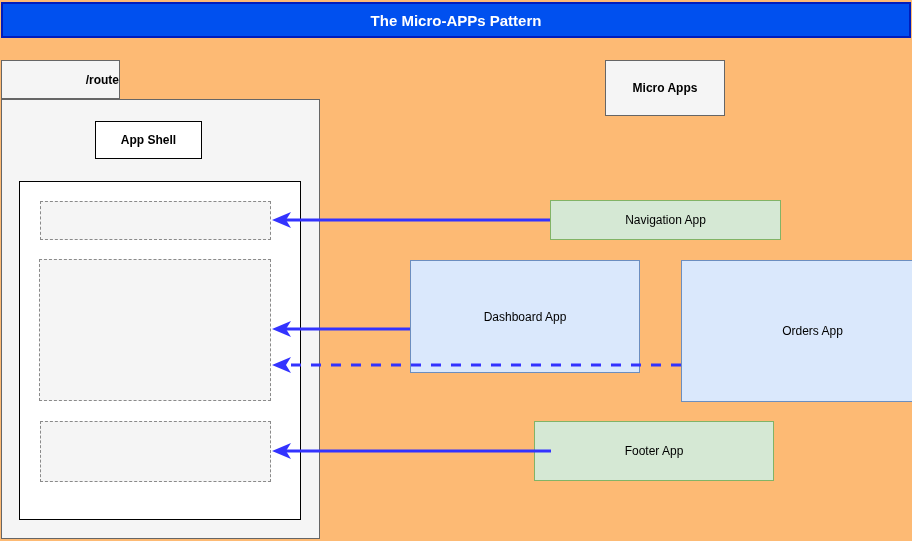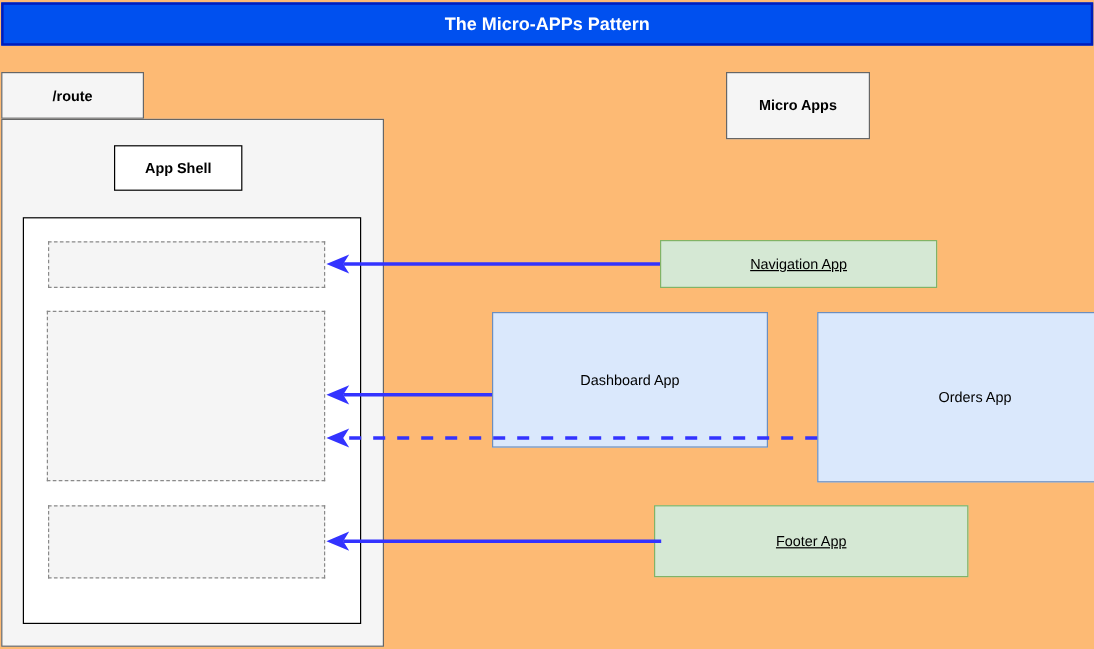--- a/index.html
+++ b/index.html
@@ -10,45 +10,45 @@
        font-size:12px;text-align:center;}
   .bold{font-weight:bold;}
 
   
   #titlebar{left:1px;top:2px;width:910px;height:36px;
     background:var(--header-fill,#0050ef);border:2px solid var(--header-border,#001dbc);
     color:#ffffff;font-weight:bold;font-size:15px;}
 
   
   #route-tab{left:1px;top:60px;width:119px;height:39px;
-    background:var(--container-fill,#f5f5f5);border:1px solid var(--container-border,#666);}
+    background:var(--container-fill,#f5f5f5);border:1px solid var(--container-border,#666);justify-content:flex-end;}
   #shell-container{left:1px;top:99px;width:319px;height:440px;
     background:var(--container-fill,#f5f5f5);border:1px solid var(--container-border,#666);}
   #app-shell-label{left:95px;top:121px;width:107px;height:38px;
     background:#ffffff;border:1px solid #000000;}
   #shell-inner{left:19px;top:181px;width:282px;height:339px;
     background:#ffffff;border:1px solid #000000;}
 
   .placeholder{background:var(--container-fill,#f5f5f5);
     border:1px dashed var(--placeholder-border,#8a8a8a);}
   #ph-nav{left:40px;top:201px;width:231px;height:39px;}
   #ph-main{left:39px;top:259px;width:232px;height:142px;}
   #ph-footer{left:40px;top:421px;width:231px;height:61px;}
 
   
   #micro-apps-label{left:605px;top:60px;width:120px;height:56px;
     background:var(--container-fill,#f5f5f5);border:1px solid var(--container-border,#666);}
 
   
-  .green-app{background:var(--green-fill,#d5e8d4);border:1px solid var(--green-border,#82b366);text-decoration:underline;}
+  .green-app{background:var(--green-fill,#d5e8d4);border:1px solid var(--green-border,#82b366);}
   .blue-app{background:var(--blue-fill,#dae8fc);border:1px solid var(--blue-border,#6c8ebf);}
   #navigation-app{left:550px;top:200px;width:231px;height:40px;}
   #dashboard-app{left:410px;top:260px;width:230px;height:113px;}
   #orders-app{left:681px;top:260px;width:263px;height:142px;}
-  #footer-app{left:545px;top:421px;width:262px;height:60px;}
+  #footer-app{left:534px;top:421px;width:240px;height:60px;}
 
   
   #arrows{position:absolute;left:0;top:0;width:912px;height:541px;pointer-events:none;}
   .arrow-line{stroke:var(--arrow,#3333ff);stroke-width:3;fill:none;}
   .arrow-line.dashed{stroke-dasharray:10 10;}
   .arrowhead{fill:var(--arrow,#3333ff);stroke:none;}
 </style>
 </head>
 <body>
 

